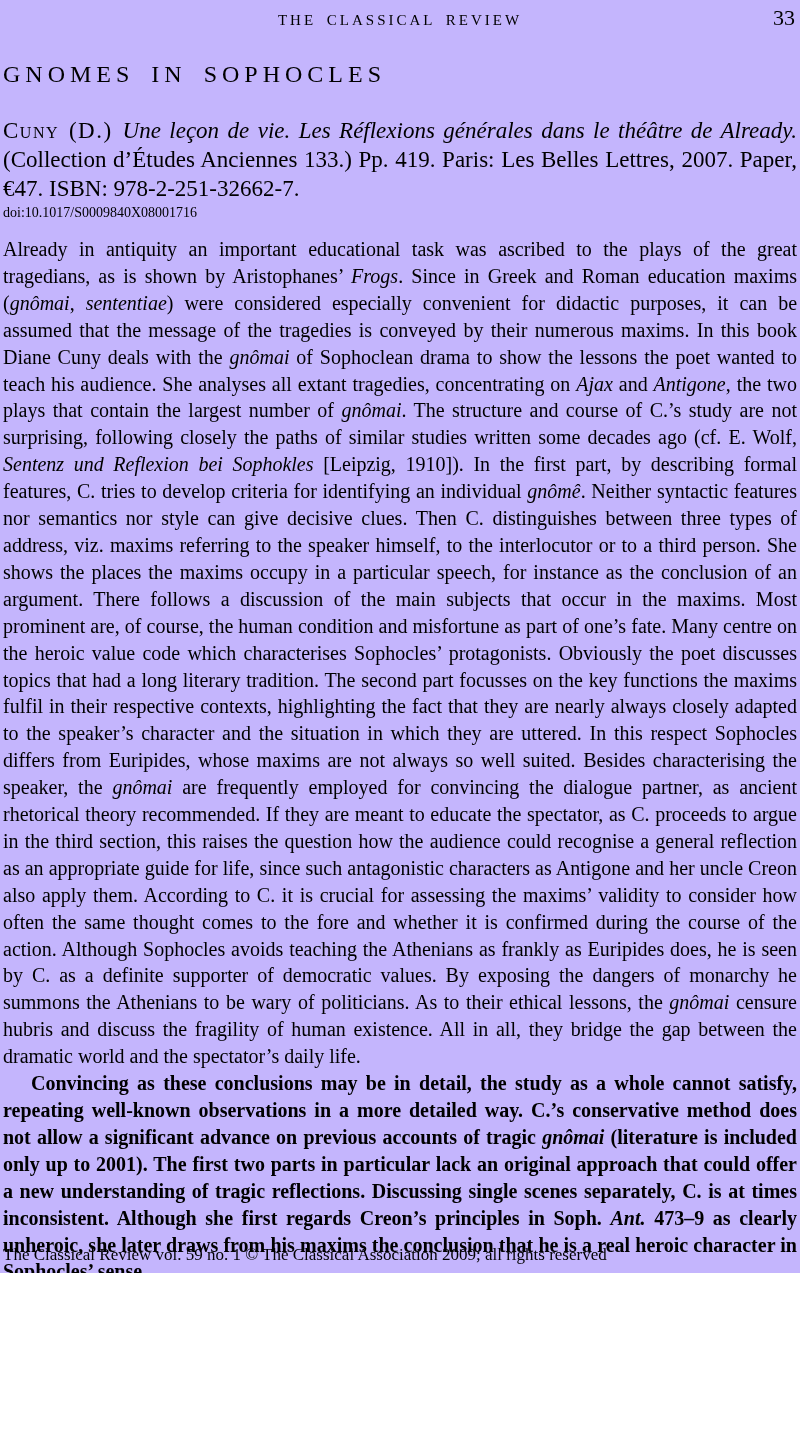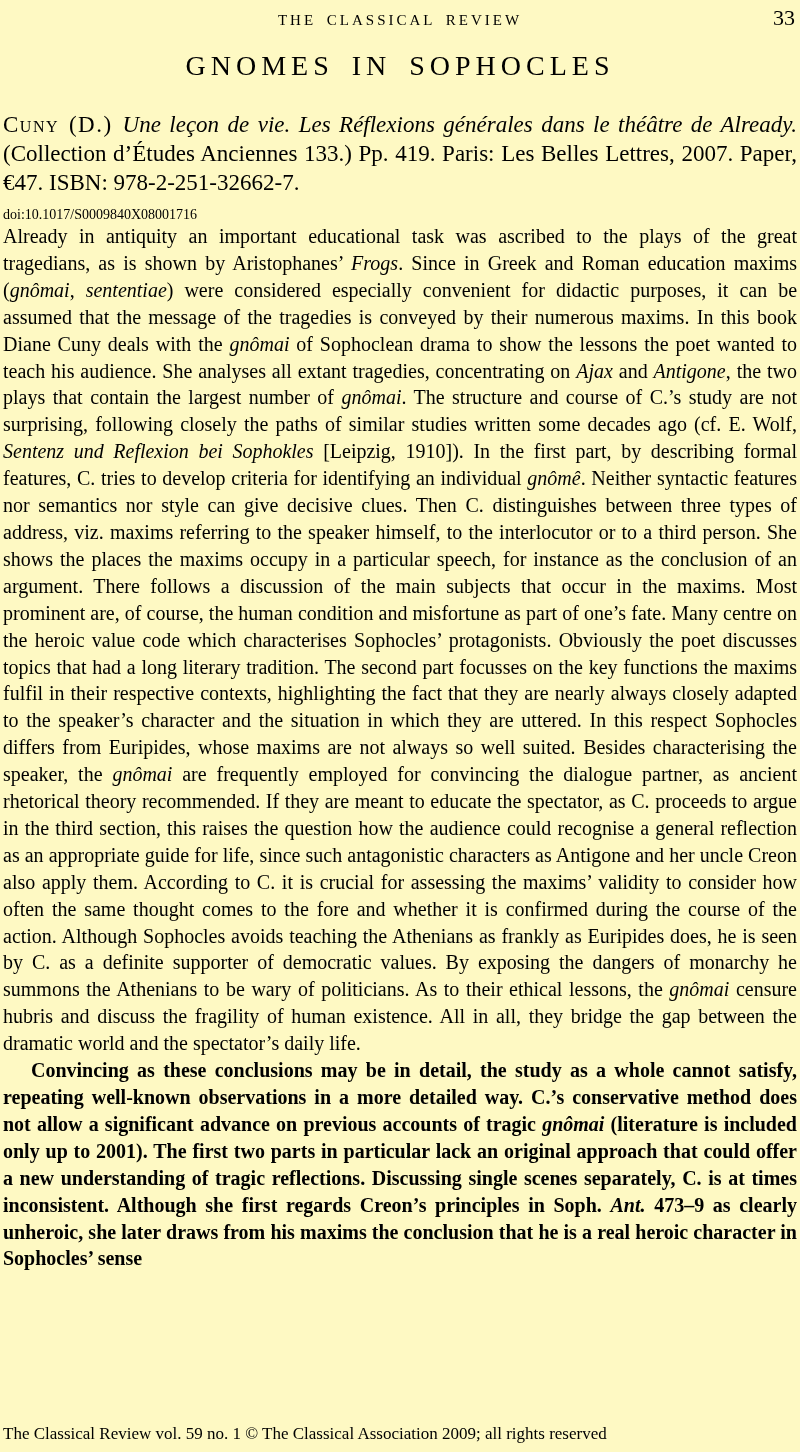--- a/index.html
+++ b/index.html
@@ -1,21 +1,21 @@
 <!DOCTYPE html>
 <html><head>
 <meta charset="utf-8">
 <style>
   * { margin:0; padding:0; box-sizing:border-box; }
   html, body { background:#ffffff; }
   .page {
     position:relative;
     width:800px;
-    height:1452px;
-    background:#fef9c3;
+    height:1273px;
+    background:#c4b5fd;
     color:#000000;
     font-family:"Liberation Serif", serif;
     overflow:hidden;
   }
   .content { padding:0 3px; }
 
   .running-head {
     display:grid;
     grid-template-columns:1fr auto 1fr;
     align-items:baseline;
@@ -29,46 +29,46 @@
     word-spacing:4px;
   }
   .page-number {
     grid-column:3;
     justify-self:end;
     font-size:22px;
     padding-right:2px;
   }
 
   .article-title {
-    margin-top:19px;
-    text-align:center;
-    font-size:28px;
+    margin-top:30px;
+    text-align:left;
+    font-size:24px;
     font-weight:normal;
     letter-spacing:5px;
     word-spacing:6px;
   }
 
   .citation {
     margin-top:28px;
     font-size:23px;
     line-height:29px;
     text-align:justify;
   }
   .citation .sc {
     font-variant:small-caps;
     letter-spacing:1.5px;
     margin-top:44px;
   }
 
   .doi {
-    margin-top:10px;
+    margin-top:2px;
     font-size:14px;
   }
 
-  .body { margin-top:0; }
+  .body { margin-top:15px; }
   .para {
     font-size:20px;
     line-height:26.9px;
     text-align:justify;
     text-justify:inter-word;
   }
   .para.indent { text-indent:28px;font-weight:bold; }
   .i { font-style:italic; }
   .sc { font-variant:small-caps; }
 

